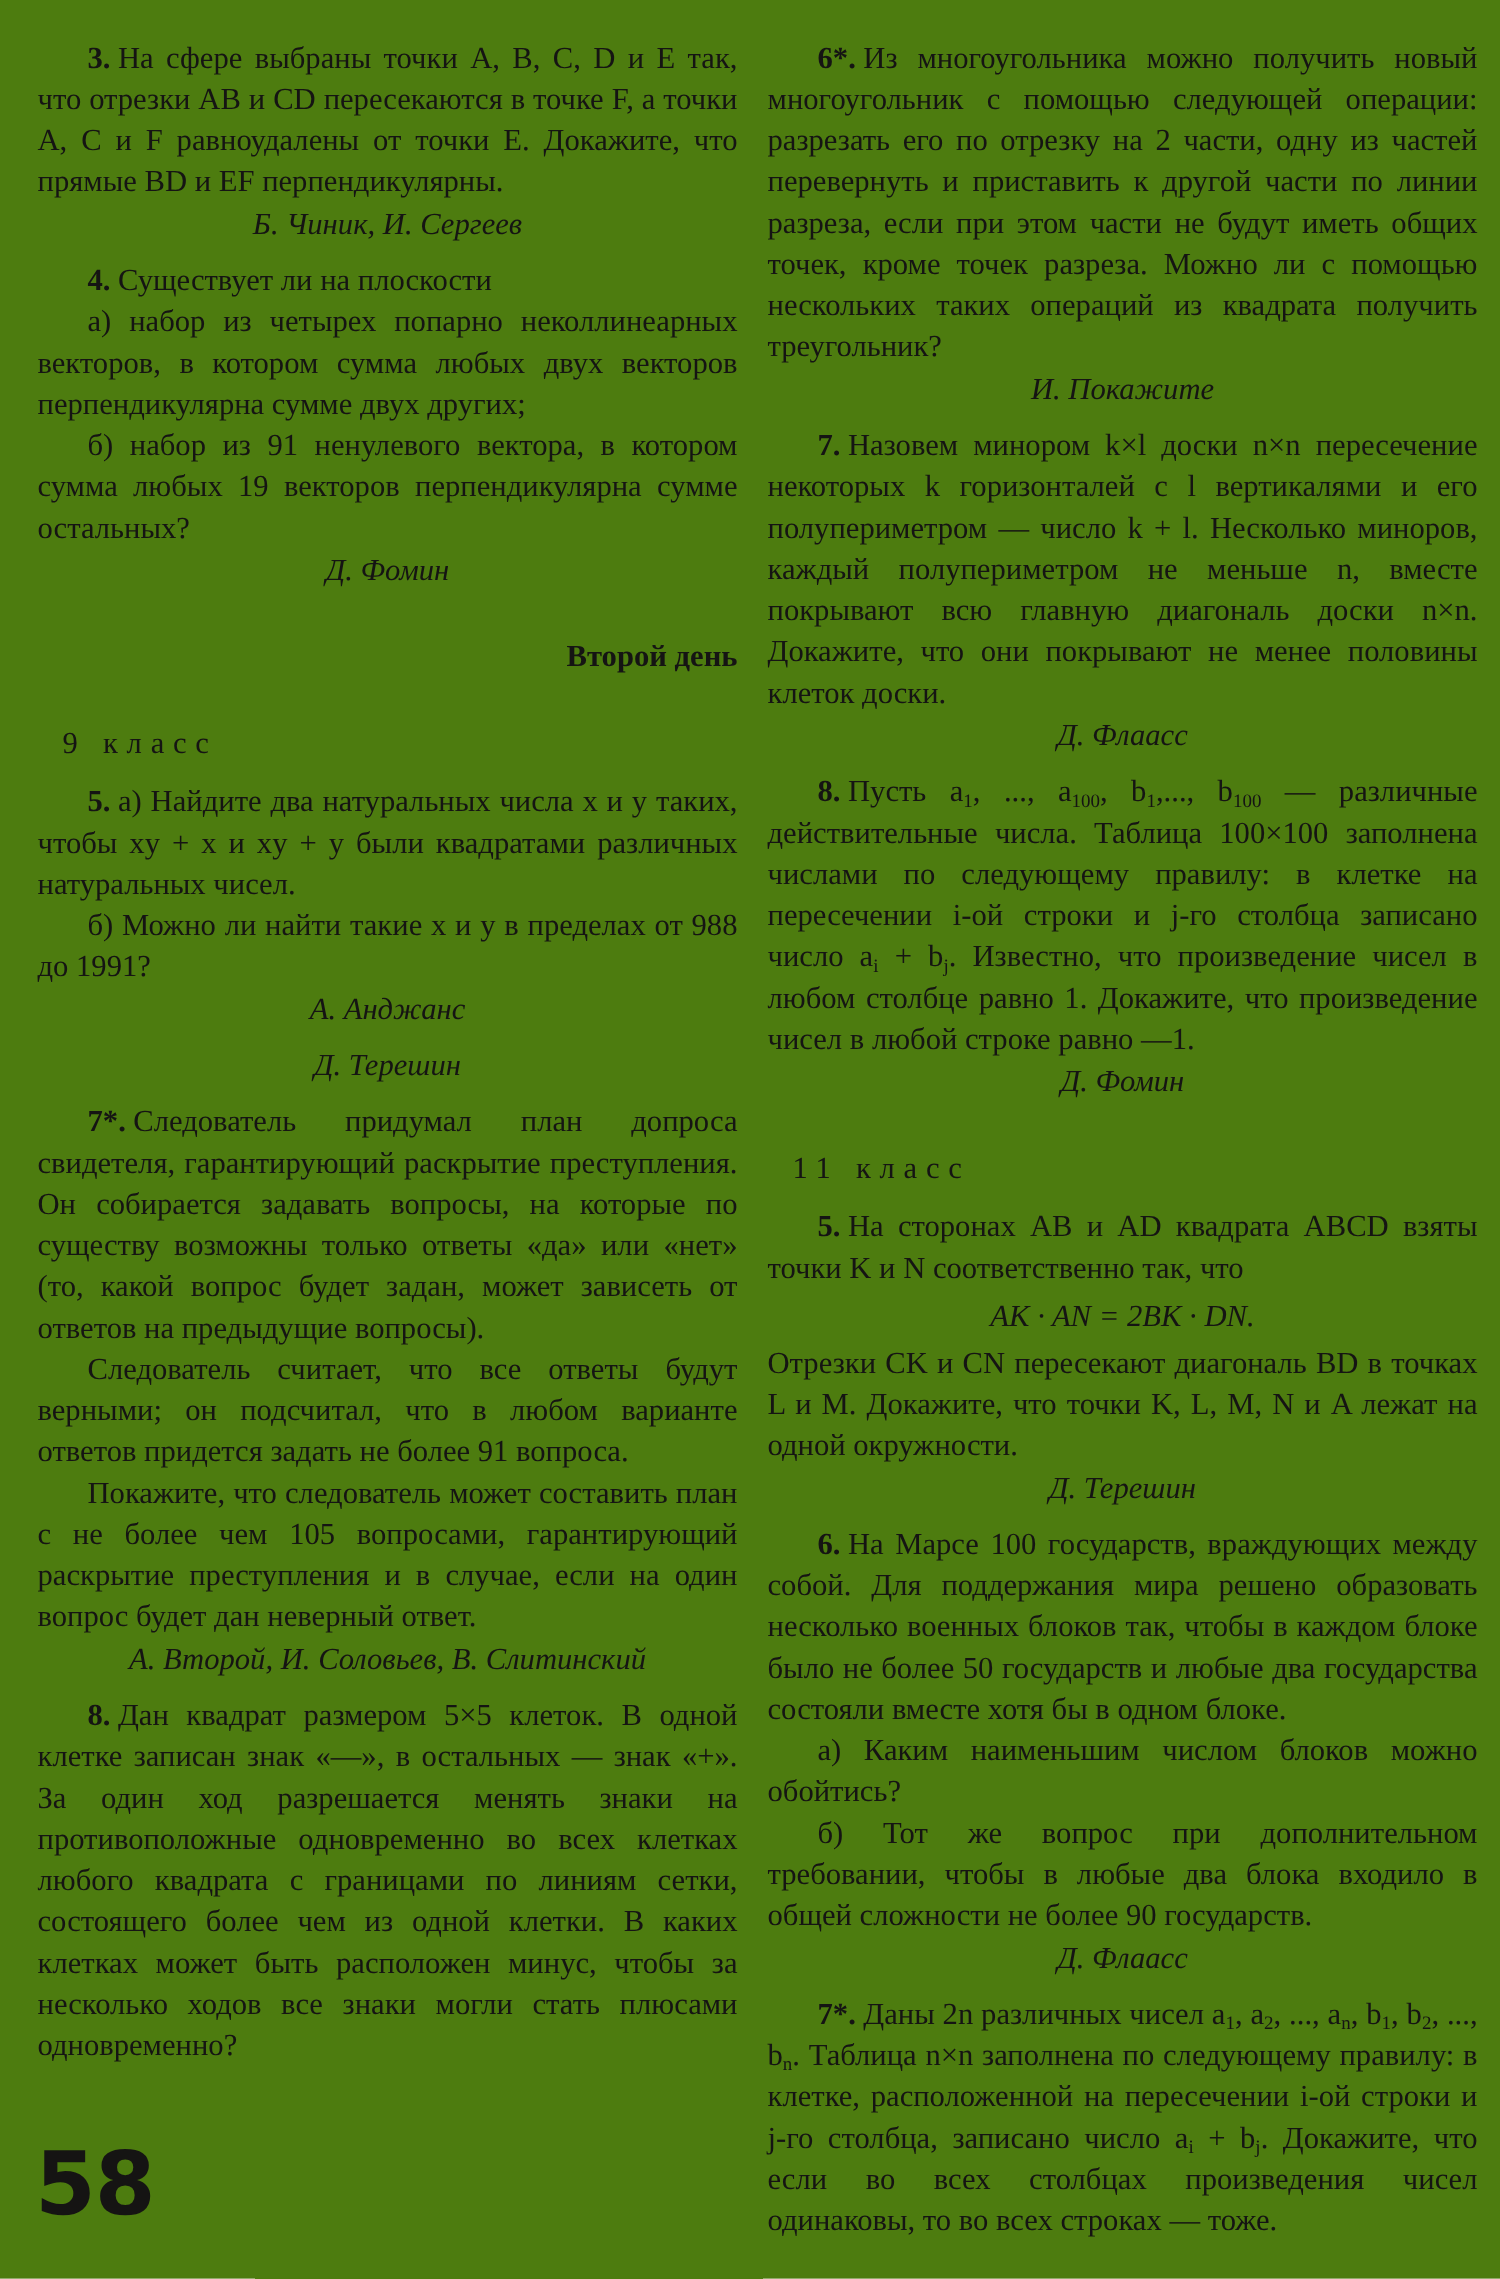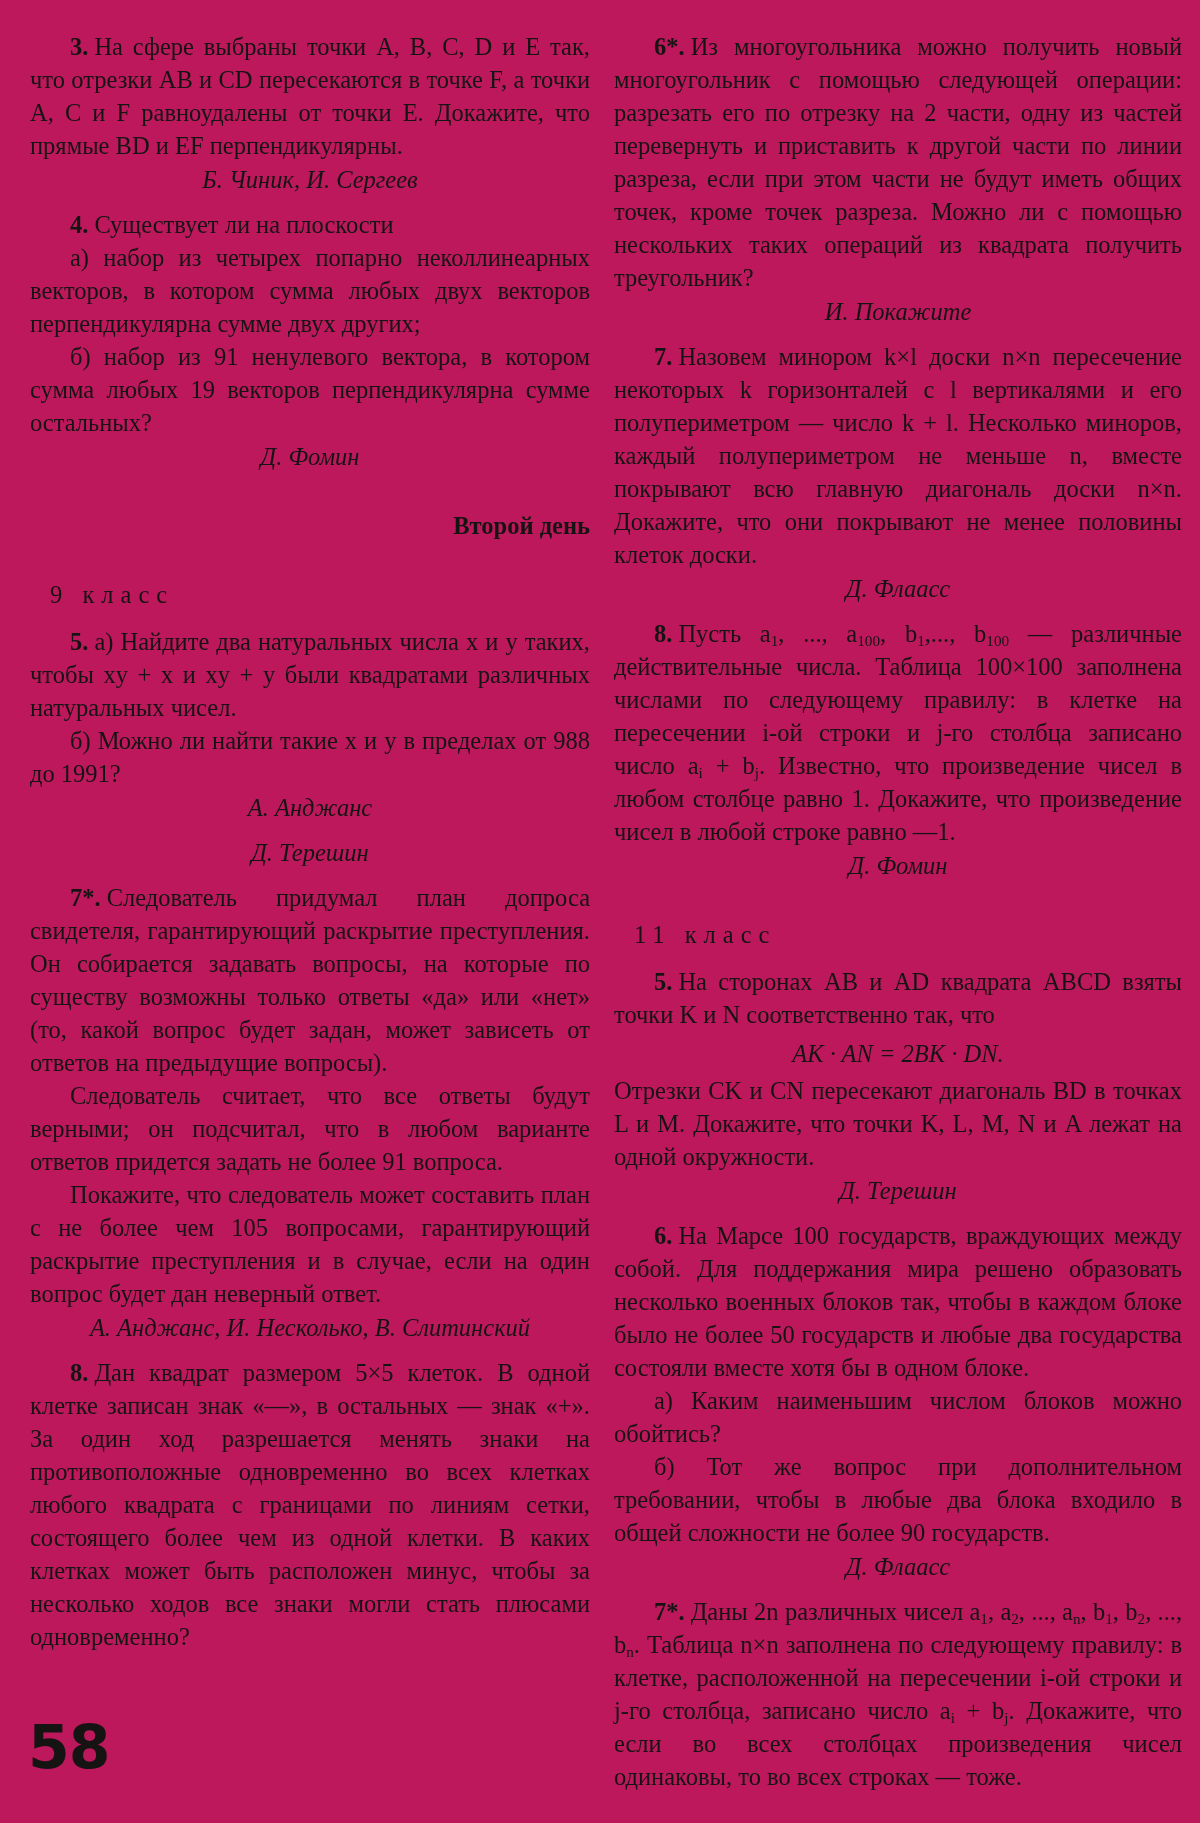--- a/index.html
+++ b/index.html
@@ -1,19 +1,19 @@
 <!DOCTYPE html>
 <html><head>
 <meta charset="utf-8">
 <style>
   html,body{margin:0;padding:0;background:#f6f5f1;}
   .page{
     position:relative;
     width:1200px;height:1823px;
-    background:#be185d;
+    background:#4d7c0f;
     color:#151413;
     font-family:"Liberation Serif","DejaVu Serif","DejaVu Sans",serif;
     font-size:24.5px;
     line-height:33px;
     overflow:hidden;
   }
   .columns{display:flex;padding:30px 18px 0 30px;gap:24px;}
   .col{box-sizing:border-box;}
   .col-left{width:560px;}
   .col-right{width:568px;}
@@ -33,21 +33,21 @@
   }
   .class-heading + .problem{margin-top:14px;}
   .formula{
     text-align:center;font-style:italic;text-indent:0;
     margin:6px 0 4px;
   }
   sub{font-size:0.62em;line-height:0;vertical-align:-0.28em;}
   .pageno{
     position:absolute;left:28px;top:1712px;
     font-family:"DejaVu Sans","Liberation Sans",sans-serif;
-    font-weight:700;font-size:60px;line-height:70px;letter-spacing:-1px;
+    font-weight:700;font-size:70px;line-height:70px;letter-spacing:-1px;
   }
 </style>
 </head>
 <body>
 
 <div class="page">
   <div class="columns">
 
     <div class="col col-left">
 
@@ -73,21 +73,21 @@
       </div>
 
       <div class="problem">
         <p class="author">Д. Терешин</p>
       </div>
 
       <div class="problem">
         <p class="para"><span class="pnum">7*.</span><span>Следователь придумал план допроса свидетеля, гарантирующий раскрытие преступления. Он собирается задавать вопросы, на которые по существу возможны только ответы «да» или «нет» (то, какой вопрос будет задан, может зависеть от ответов на предыдущие вопросы).</span></p>
         <p class="para">Следователь считает, что все ответы будут верными; он подсчитал, что в любом варианте ответов придется задать не более 91 вопроса.</p>
         <p class="para">Покажите, что следователь может составить план с не более чем 105 вопросами, гарантирующий раскрытие преступления и в случае, если на один вопрос будет дан неверный ответ.</p>
-        <p class="author">А. Анджанс, И. Несколько, В. Слитинский</p>
+        <p class="author">А. Второй, И. Соловьев, В. Слитинский</p>
       </div>
 
       <div class="problem">
         <p class="para"><span class="pnum">8.</span><span>Дан квадрат размером 5×5 клеток. В одной клетке записан знак «—», в остальных — знак «+». За один ход разрешается менять знаки на противоположные одновременно во всех клетках любого квадрата с границами по линиям сетки, состоящего более чем из одной клетки. В каких клетках может быть расположен минус, чтобы за несколько ходов все знаки могли стать плюсами одновременно?</span></p>
 
       </div>
 
     </div>
 
     <div class="col col-right">

